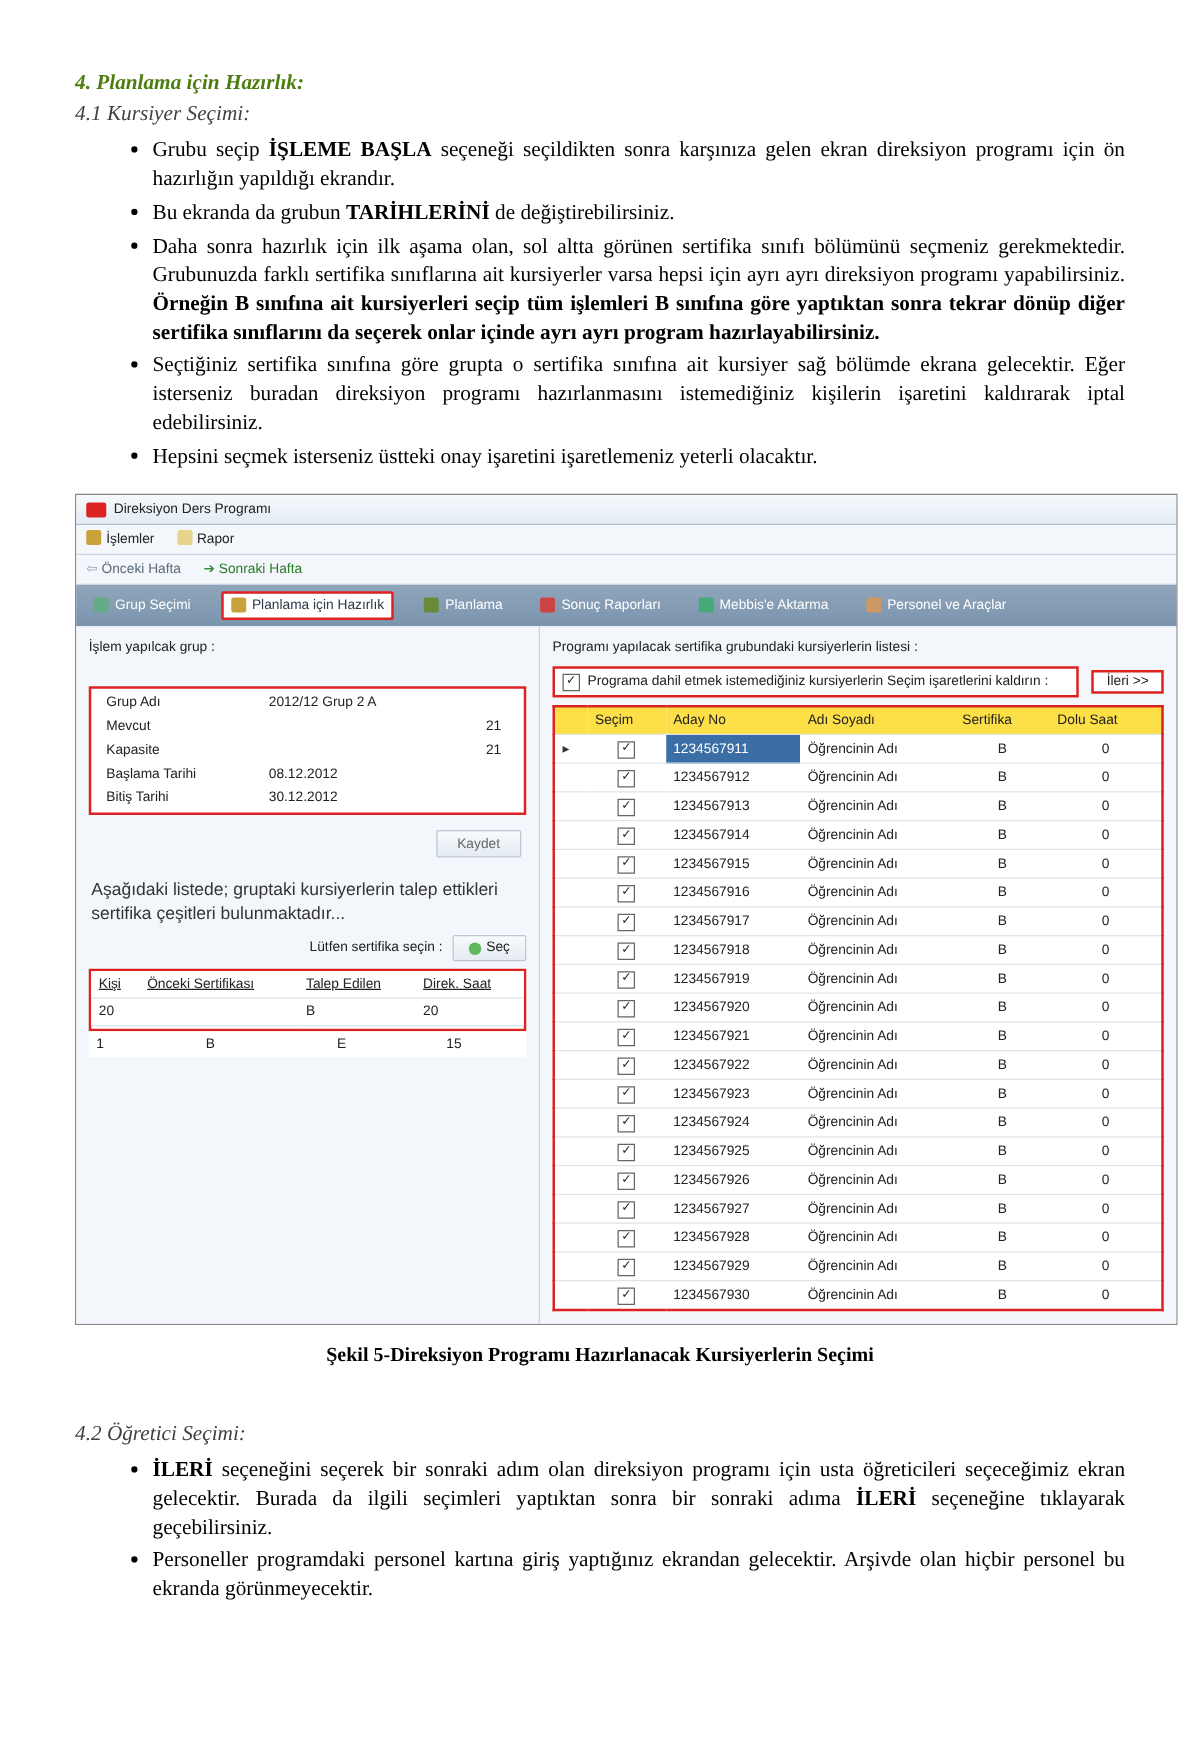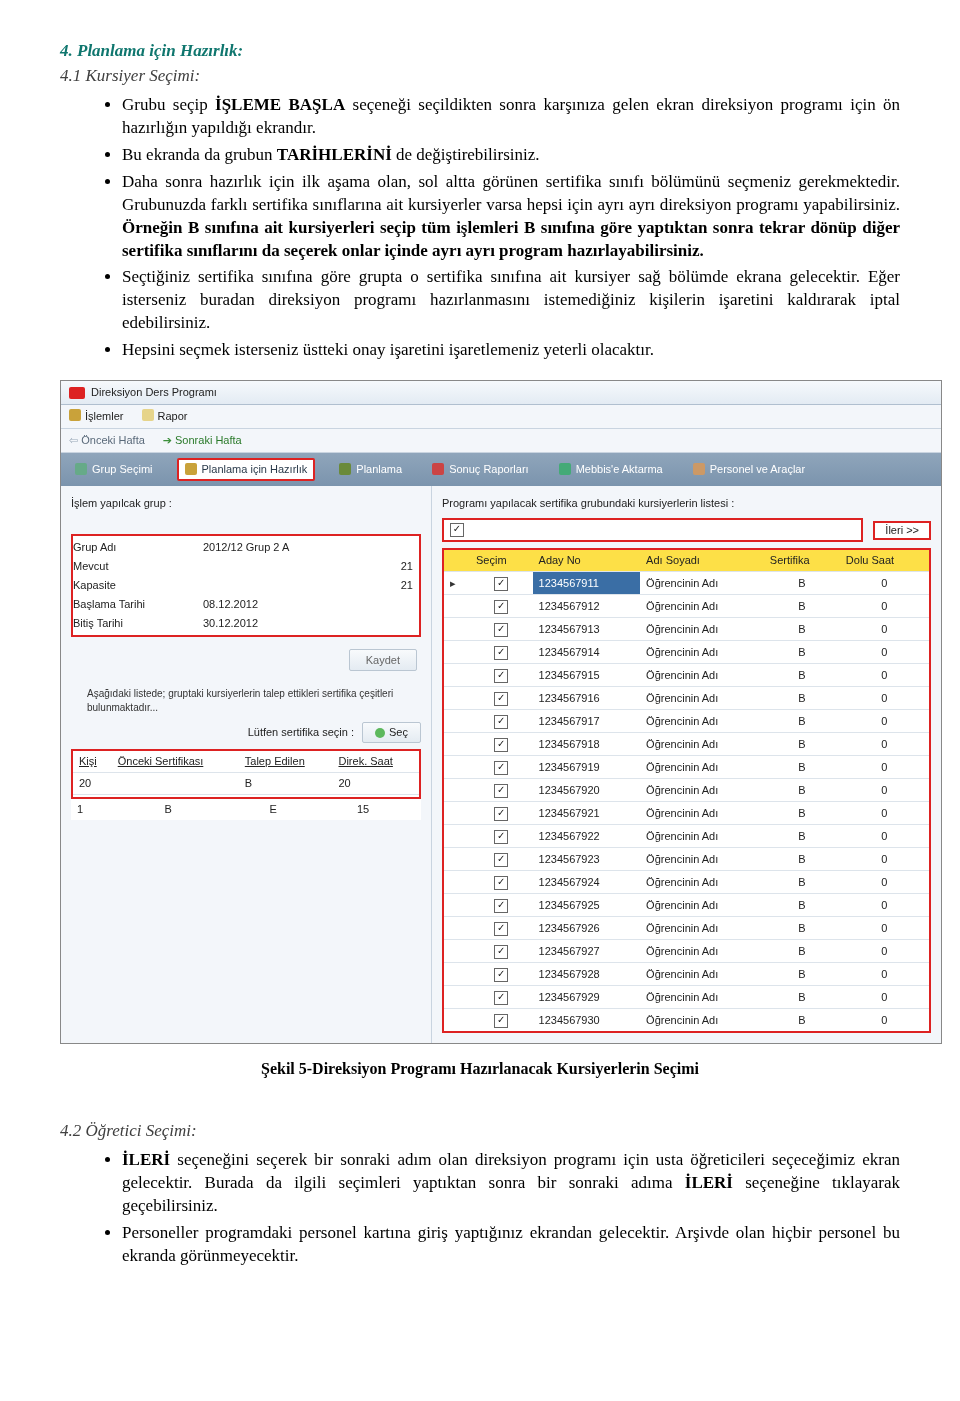--- a/index.html
+++ b/index.html
@@ -7,24 +7,24 @@
     background: #fff;
     margin: 0;
     padding: 40px 60px;
     width: 960px;
     box-sizing: border-box;
     color: #000;
     font-size: 17px;
     line-height: 1.35;
   }
   .heading-red {
-    color: #0f766e;
+    color: #4d7c0f;
     font-style: italic;
     font-weight: bold;
-    margin: 0 0 2px 0;
+    margin: 15px 0 2px 0;
   }
   .subheading-red {
     color: #404040;
     font-style: italic;
     margin: 0 0 6px 0;
   }
   ul.bullets {
     margin: 0 0 18px 0;
     padding-left: 62px;
   }
@@ -111,38 +111,38 @@
     margin-bottom: 24px;
   }
   .group-box {
     border: 2px solid #d22;
     background: #fff;
     padding: 2px 0;
     margin-bottom: 8px;
   }
   .group-box .row {
     display: flex;
-    padding: 2px 0;
+    padding: 2px 12px;
   }
   .group-box .row .k { width: 130px; }
   .group-box .row .v { flex: 1; text-align: left; }
   .group-box .row .vr { flex: 1; text-align: right; padding-right: 6px;}
   .btn {
     display: inline-block;
     background: linear-gradient(#f8fafc,#e4ebf2);
     border: 1px solid #bac6d2;
     padding: 3px 16px;
     border-radius: 2px;
     color: #666;
   }
   .btn-row { text-align: right; padding: 4px 4px 8px 0; }
   .hint-text {
-    font-size: 10px;
+    font-size: 14px;
     color: #333;
-    margin: 8px 16px;
+    margin: 8px 2px;
   }
   .sec-btn-row {
     display:flex;
     align-items:center;
     justify-content:flex-end;
     gap:8px;
     margin-bottom:6px;
   }
   .sec-btn {
     display:inline-flex;
@@ -374,20 +374,21 @@
         </tr>
       </tbody>
         </table>
     </div>
 
     <div class="right-pane">
       <div class="section-label" style="margin-bottom:8px;">Programı yapılacak sertifika grubundaki kursiyerlerin listesi :</div>
       <div class="right-head">
         <div class="filter-box">
           <span class="checkbox-glyph">✓</span>
+          <span>Programa dahil etmek istemediğiniz kursiyerlerin Seçim işaretlerini kaldırın :</span>
         </div>
         <span class="ileri-btn">İleri &gt;&gt;</span>
       </div>
 
       <table class="data-table">
         <thead>
           <tr>
             <th class="row-marker"></th>
             <th>Seçim</th>
             <th>Aday No</th>

